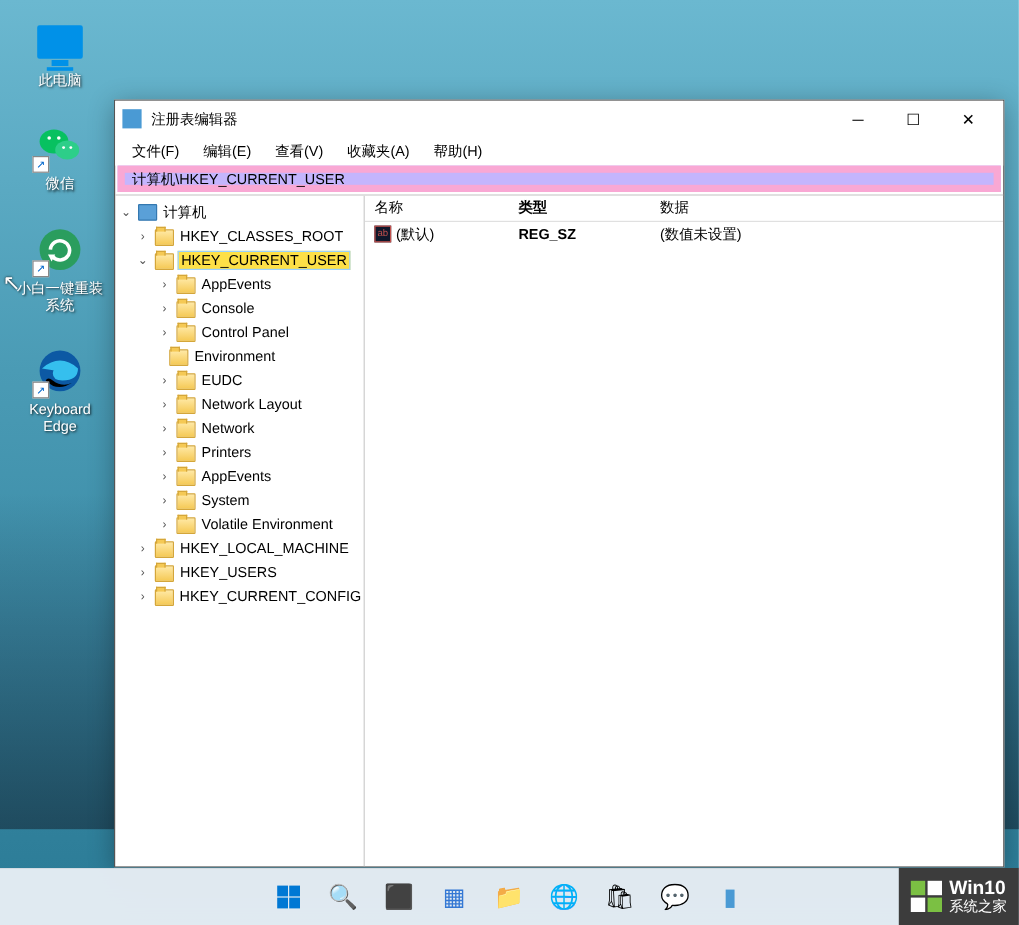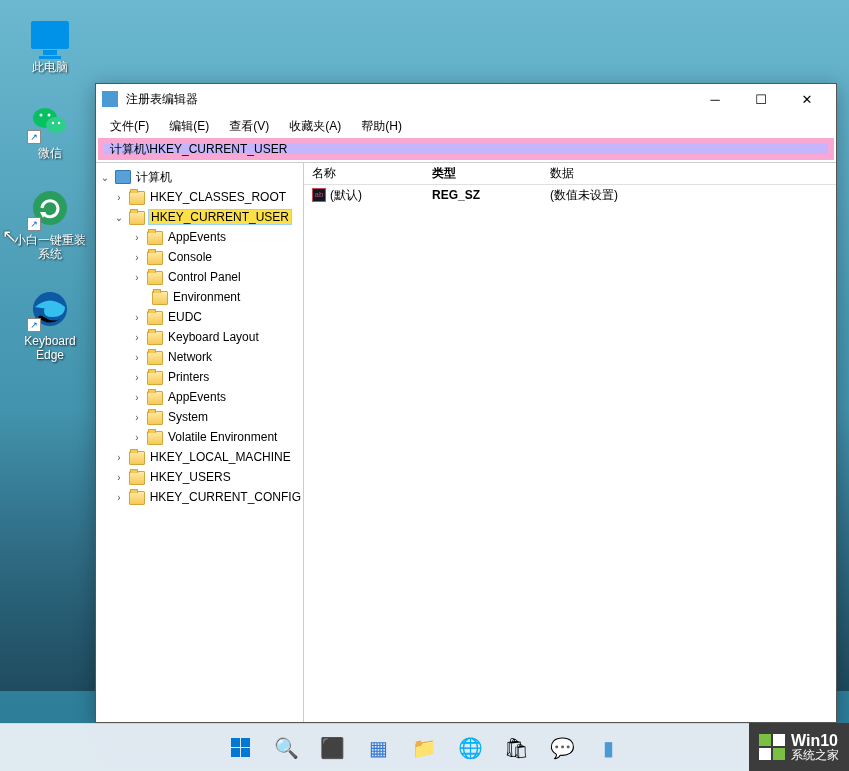--- a/index.html
+++ b/index.html
@@ -167,34 +167,34 @@
           <div class="tree-node" style="padding-left: 34px;">
             <span class="expander">›</span>
             <span class="node-icon folder-icon"></span>
             <span class="node-label">Console</span>
           </div>
           <div class="tree-node" style="padding-left: 34px;">
             <span class="expander">›</span>
             <span class="node-icon folder-icon"></span>
             <span class="node-label">Control Panel</span>
           </div>
-          <div class="tree-node" style="padding-left: 39px;">
+          <div class="tree-node" style="padding-left: 28px;">
             <span class="expander"></span>
             <span class="node-icon folder-icon"></span>
             <span class="node-label">Environment</span>
           </div>
           <div class="tree-node" style="padding-left: 34px;">
             <span class="expander">›</span>
             <span class="node-icon folder-icon"></span>
             <span class="node-label">EUDC</span>
           </div>
           <div class="tree-node" style="padding-left: 34px;">
             <span class="expander">›</span>
             <span class="node-icon folder-icon"></span>
-            <span class="node-label">Keyboard Layout</span>
+            <span class="node-label">Network Layout</span>
           </div>
           <div class="tree-node" style="padding-left: 34px;">
             <span class="expander">›</span>
             <span class="node-icon folder-icon"></span>
             <span class="node-label">Network</span>
           </div>
           <div class="tree-node" style="padding-left: 34px;">
             <span class="expander">›</span>
             <span class="node-icon folder-icon"></span>
             <span class="node-label">Printers</span>

